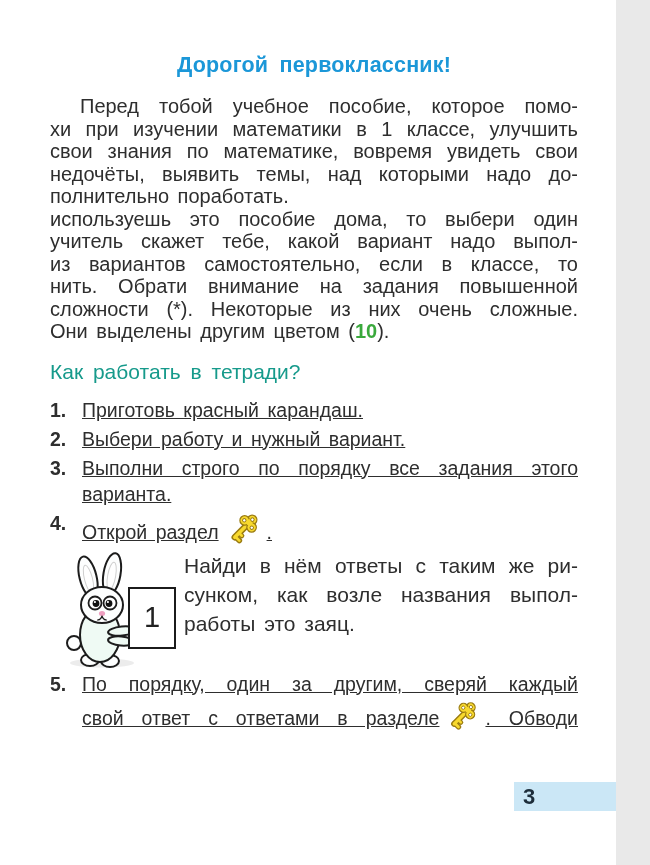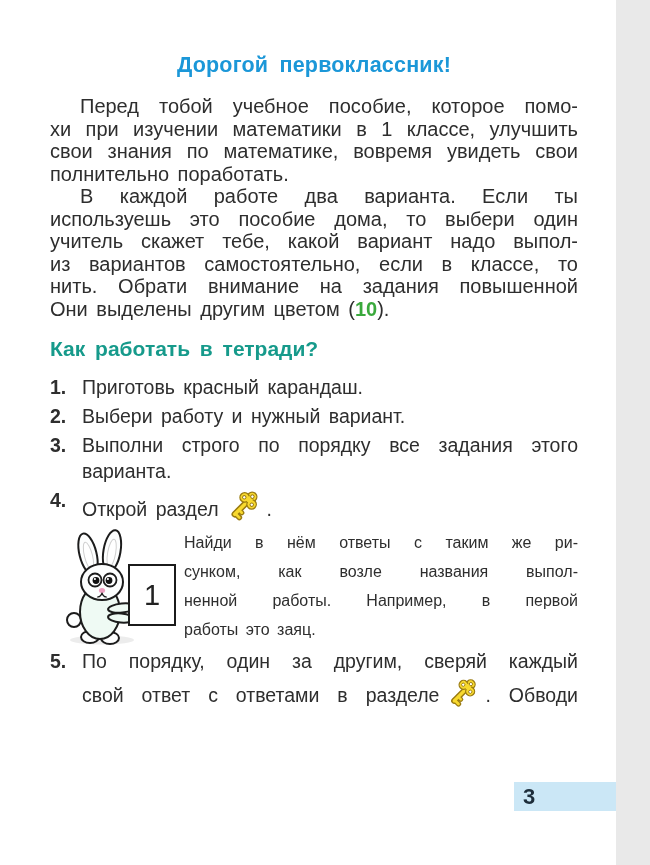--- a/index.html
+++ b/index.html
@@ -5,63 +5,64 @@
   html,body{margin:0;padding:0;background:#e9e9e9;}
   .page{position:relative;width:616px;height:865px;background:#fff;overflow:hidden;
         font-family:"Liberation Sans",sans-serif;color:var(--body-text,#2e2e2e);}
   .content{position:absolute;left:50px;top:0;width:528px;}
   .title-blue{margin:52px 0 17px;font-size:21.5px;line-height:26px;font-weight:700;
               color:var(--heading-blue,#1b97d8);text-align:center;word-spacing:5px;letter-spacing:.2px;}
   .intro .line{font-size:20px;line-height:22.5px;word-spacing:3px;}
   .jst{text-align:justify;text-align-last:justify;}
   .ind{padding-left:30px;}
   .green{color:var(--highlight-green,#3aa93c);font-weight:700;}
-  .title-teal{margin:16px 0 12px;font-size:21px;line-height:26px;font-weight:700;
+  .title-teal{margin:16px 0 12px;font-size:21px;line-height:26px;font-weight:400;
               color:var(--heading-teal,#169a8b);word-spacing:4px;}
   .item{display:flex;margin-bottom:3px;font-size:19.5px;word-spacing:3px;}
   .item .num{width:32px;flex:none;font-weight:700;line-height:26px;}
   .item .ibody{flex:1;min-width:0;}
-  .item .ibody .line{line-height:26px;}
+  .item .ibody .line{line-height:26px;text-decoration:underline;}
   .item .ibody .tall{line-height:27px;}
   .key{vertical-align:-9px;margin:0 4px;}
   .k-shaft-out{stroke:var(--key-outline,#9a7b10);}
   .k-shaft-in{stroke:var(--key-gold,#f8d92e);}
   .k-lobe{fill:var(--key-gold,#f8d92e);stroke:var(--key-outline,#9a7b10);stroke-width:1.6;}
   .k-joint{fill:var(--key-gold,#f8d92e);}
   .k-hole{fill:#fff;stroke:var(--key-outline,#9a7b10);stroke-width:1.1;}
   .note{display:flex;margin:2px 0 2px;}
   .figure{position:relative;width:118px;height:118px;flex:none;margin-left:10px;}
   .card{position:absolute;left:68px;top:36px;width:44px;height:58px;background:#fff;
         border:2.5px solid #1b1b1b;display:flex;align-items:center;justify-content:center;
         font-size:29px;color:#222;}
-  .note-text{flex:1;min-width:0;margin-left:6px;font-size:16px;}
+  .note-text{flex:1;min-width:0;margin-left:6px;font-size:21px;}
   .note-text .line{line-height:29px;word-spacing:3px;}
   .page-band{position:absolute;top:782px;right:0;width:102px;height:29px;
              background:var(--band-blue,#cbe7f6);display:flex;align-items:center;}
   .page-band span{font-weight:700;font-size:22px;color:var(--band-text,#1d2d3a);padding-left:9px;}
 </style>
 </head>
 <body>
 
 <div class="page">
   <div class="content">
 
     <h1 class="title-blue">Дорогой  первоклассник!</h1>
 
     <div class="intro">
       <div class="line jst ind">Перед тобой учебное пособие, которое помо-</div>
       <div class="line jst">хи при изучении математики в 1 классе, улучшить</div>
       <div class="line jst">свои знания по математике, вовремя увидеть свои</div>
+      <div class="line jst">недочёты, выявить темы, над которыми надо до-</div>
       <div class="line">полнительно поработать.</div>
 
-      <div class="line jst ind">В каждой работе два варианта. Если ты</div>
       <div class="line jst">используешь это пособие дома, то выбери один</div>
       <div class="line jst">учитель скажет тебе, какой вариант надо выпол-</div>
       <div class="line jst">из вариантов самостоятельно, если в классе, то</div>
       <div class="line jst">нить. Обрати внимание на задания повышенной</div>
+      <div class="line jst">сложности (*). Некоторые из них очень сложные.</div>
       <div class="line"><span>Они выделены другим цветом (</span><span class="green">10</span><span>).</span></div>
     </div>
 
     <h2 class="title-teal">Как работать в тетради?</h2>
 
     <div class="list">
 
       <div class="item">
         <span class="num">1.</span>
         <div class="ibody">
@@ -139,21 +140,20 @@
             <ellipse cx="42" cy="62.5" rx="3.1" ry="2.5" fill="#ee9fc0"></ellipse>
             <path d="M42 65 C41 68 39.5 69 37.5 69 M42 65 C43 68 44.5 69 46.5 69" fill="none" stroke="#1c1c1c" stroke-width="1.2" stroke-linecap="round"></path>
           </svg>
           <div class="card">
               <span>1</span>
             </div>
         </div>
         <div class="note-text">
           <div class="line jst">Найди в нём ответы с таким же ри-</div>
           <div class="line jst">сунком, как возле названия выпол-</div>
-          <div class="line jst">ненной работы. Например, в первой</div>
           <div class="line">работы это заяц.</div>
         </div>
       </div>
 
       <div class="item">
         <span class="num">5.</span>
         <div class="ibody">
           <div class="line tall jst">По порядку, один за другим, сверяй каждый</div>
           <div class="line tall jst"><span>свой ответ с ответами в разделе</span><svg class="key" width="38" height="36" viewBox="0 0 46 44">
                 <g transform="rotate(45 23 22)">

